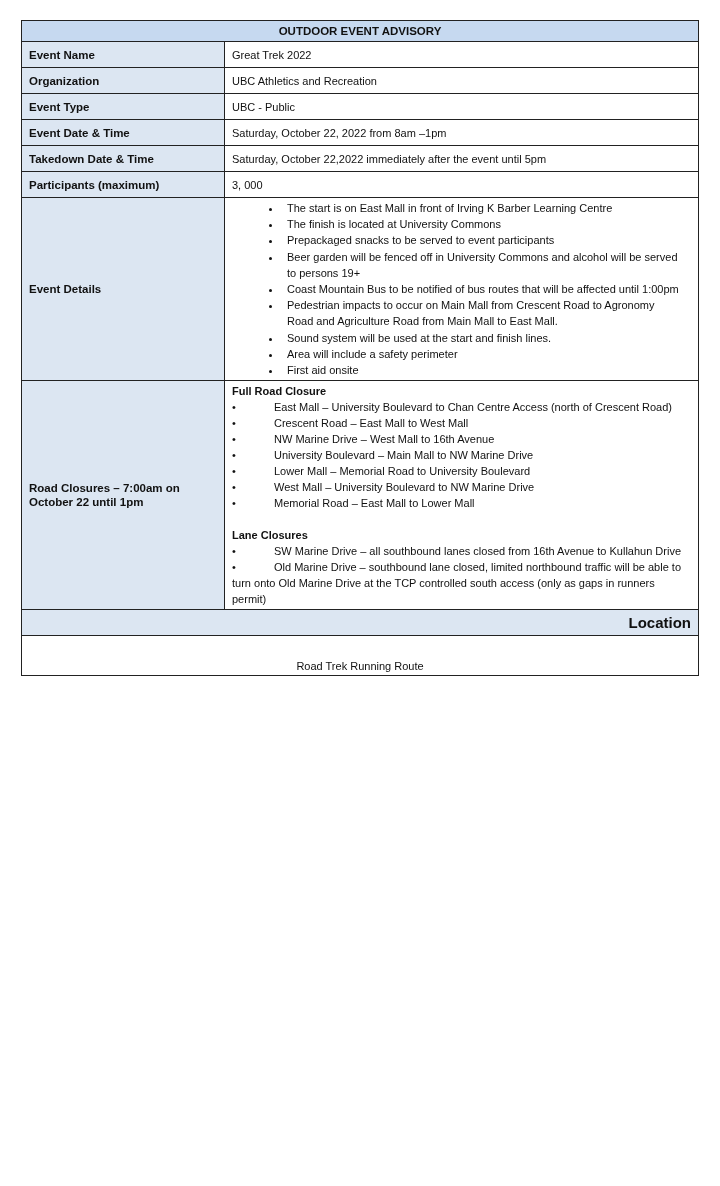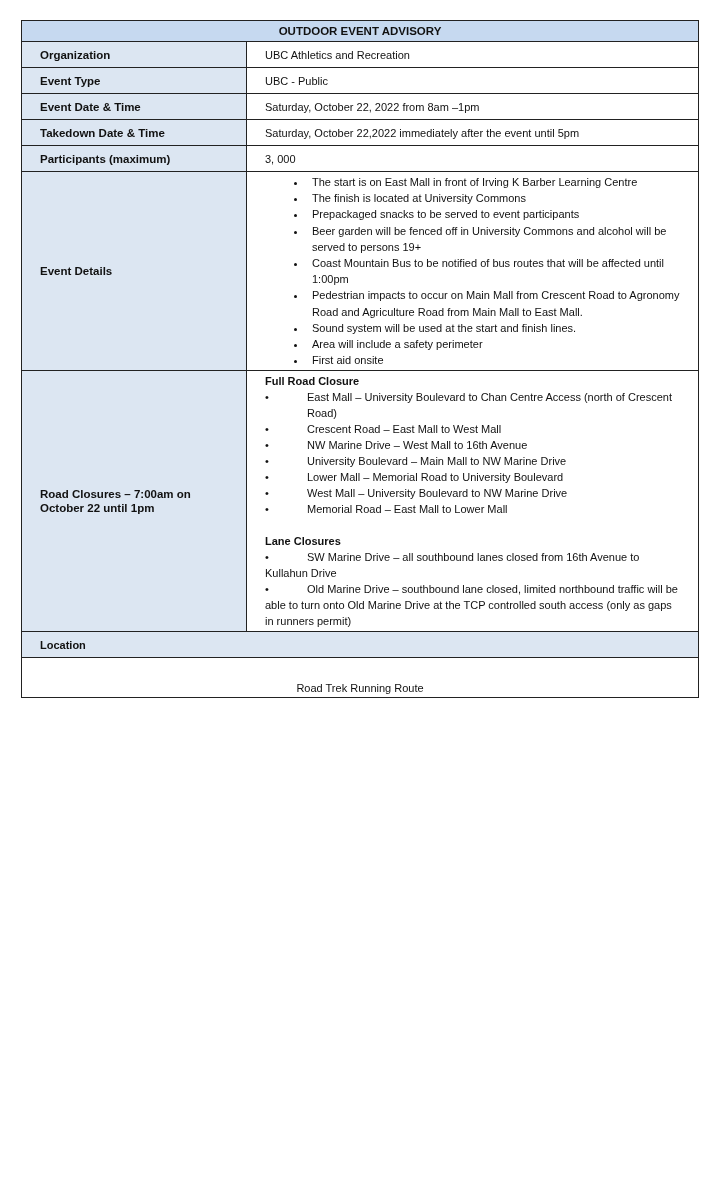--- a/index.html
+++ b/index.html
@@ -1,42 +1,46 @@
 <!DOCTYPE html>
 <html><head>
 <meta charset="utf-8">
 <style>
   html, body { margin:0; padding:0; background:#ffffff; }
   body { width:720px; height:1186px; position:relative; font-family:"Liberation Sans", sans-serif; color:#111; }
   table.advisory { position:absolute; left:21px; top:20px; width:678px; border-collapse:collapse; font-size:11px; }
-  table.advisory td { border:1.5px solid #222; vertical-align:middle; padding:0 18px; }
+  table.advisory td { border:1.5px solid #222; vertical-align:middle; padding:0 7px; }
   .title-cell { background:#c6d9f0; text-align:center; font-weight:bold; height:20px; font-size:11.5px; }
   .label { width:188px; background:#dce6f2; font-weight:bold; font-size:11.5px; }
   .value { background:#fff; }
   tr.r26 td { height:25px; }
   tr.purpose td { height:36px; line-height:15px; }
-  ul.details { margin:2px 0; padding-left:42px; list-style:disc; line-height:16.2px; }
+  ul.details { margin:2px 8px; padding-left:42px; list-style:disc; line-height:16.2px; }
   ul.details li { padding-left:5px; }
   .closures { line-height:16px; padding:2px 0; }
   .sub-head { font-weight:bold; }
   .bline { display:flex; }
   .bline .b { width:42px; flex:none; }
   .hang { display:block; }
   .hang .b { display:inline-block; width:42px; }
   .spacer { height:16px; }
-  .location-cell { background:#dce6f2; text-align:left; font-weight:bold; height:25px; font-size:11px; }
+  .location-cell { background:#dce6f2; text-align:right; font-weight:bold; height:25px; font-size:15px; }
   .route-cell { height:36px; text-align:center; vertical-align:bottom !important; padding-bottom:3px !important; }
 </style>
 </head>
 <body>
 
 <table class="advisory">
   <tbody>
       <tr>
     <td colspan="2" class="title-cell">OUTDOOR EVENT ADVISORY</td>
+  </tr>
+  <tr class="r26">
+    <td class="label">Event Name</td>
+    <td class="value">Great Trek 2022</td>
   </tr>
   <tr class="r26">
     <td class="label">Organization</td>
     <td class="value">UBC Athletics and Recreation</td>
   </tr>
   <tr class="r26">
     <td class="label">Event Type</td>
     <td class="value">UBC - Public</td>
   </tr>
   <tr class="r26">

